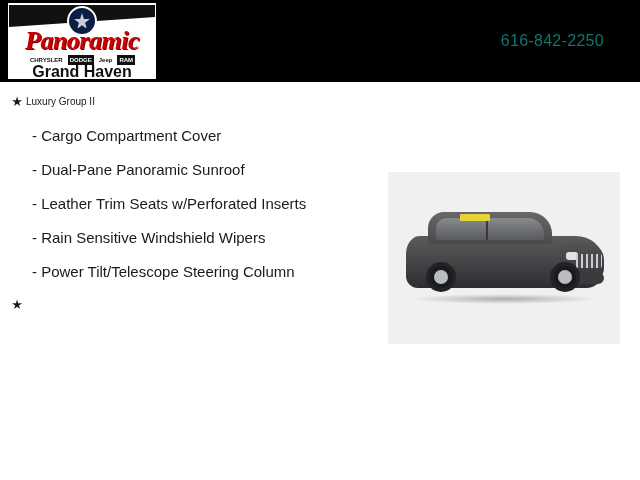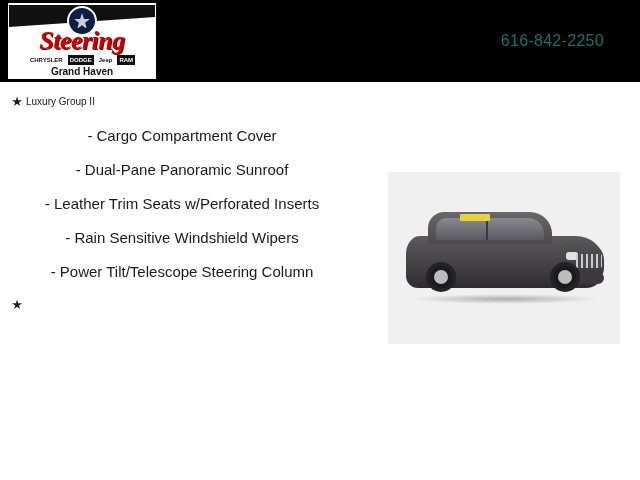--- a/index.html
+++ b/index.html
@@ -114,21 +114,21 @@
     white-space: nowrap;
   }
   .brand-chip.dark {
     background: #111111;
     color: #ffffff;
     padding: 1px 2px;
   }
 
   .logo-city {
     margin-top: 1px;
-    font-size: 10px;
+    font-size: 16px;
     font-weight: bold;
     color: #111111;
     line-height: 12px;
   }
 
   .header-phone {
     position: absolute;
     right: 36px;
     top: 50%;
     transform: translateY(-50%);
@@ -174,21 +174,20 @@
     color: #1a1a1a;
   }
 
   .sub-item {
     margin-left: 24px;
     font-size: 15px;
     line-height: 21px;
     color: #1a1a1a;
     margin-bottom: 13px;
     max-width: 300px;
-    text-align: center;
   }
 
   
   .photo-frame {
     position: absolute;
     left: 388px;
     top: 90px;
     width: 232px;
     height: 172px;
     background: #f0f0f0;
@@ -319,21 +318,21 @@
 
 <div class="page">
 
   <div class="header">
 
     <div class="logo-box">
       <div class="logo-top">
         <div class="logo-swoosh"></div>
         <div class="logo-emblem"></div>
       </div>
-      <div class="logo-word">Steering</div>
+      <div class="logo-word">Panoramic</div>
       <div class="logo-brands">
         <span class="brand-chip">CHRYSLER</span>
         <span class="brand-chip dark">DODGE</span>
         <span class="brand-chip">Jeep</span>
         <span class="brand-chip dark">RAM</span>
       </div>
       <div class="logo-city">Grand Haven</div>
     </div>
 
     <div class="header-phone">616-842-2250</div>

